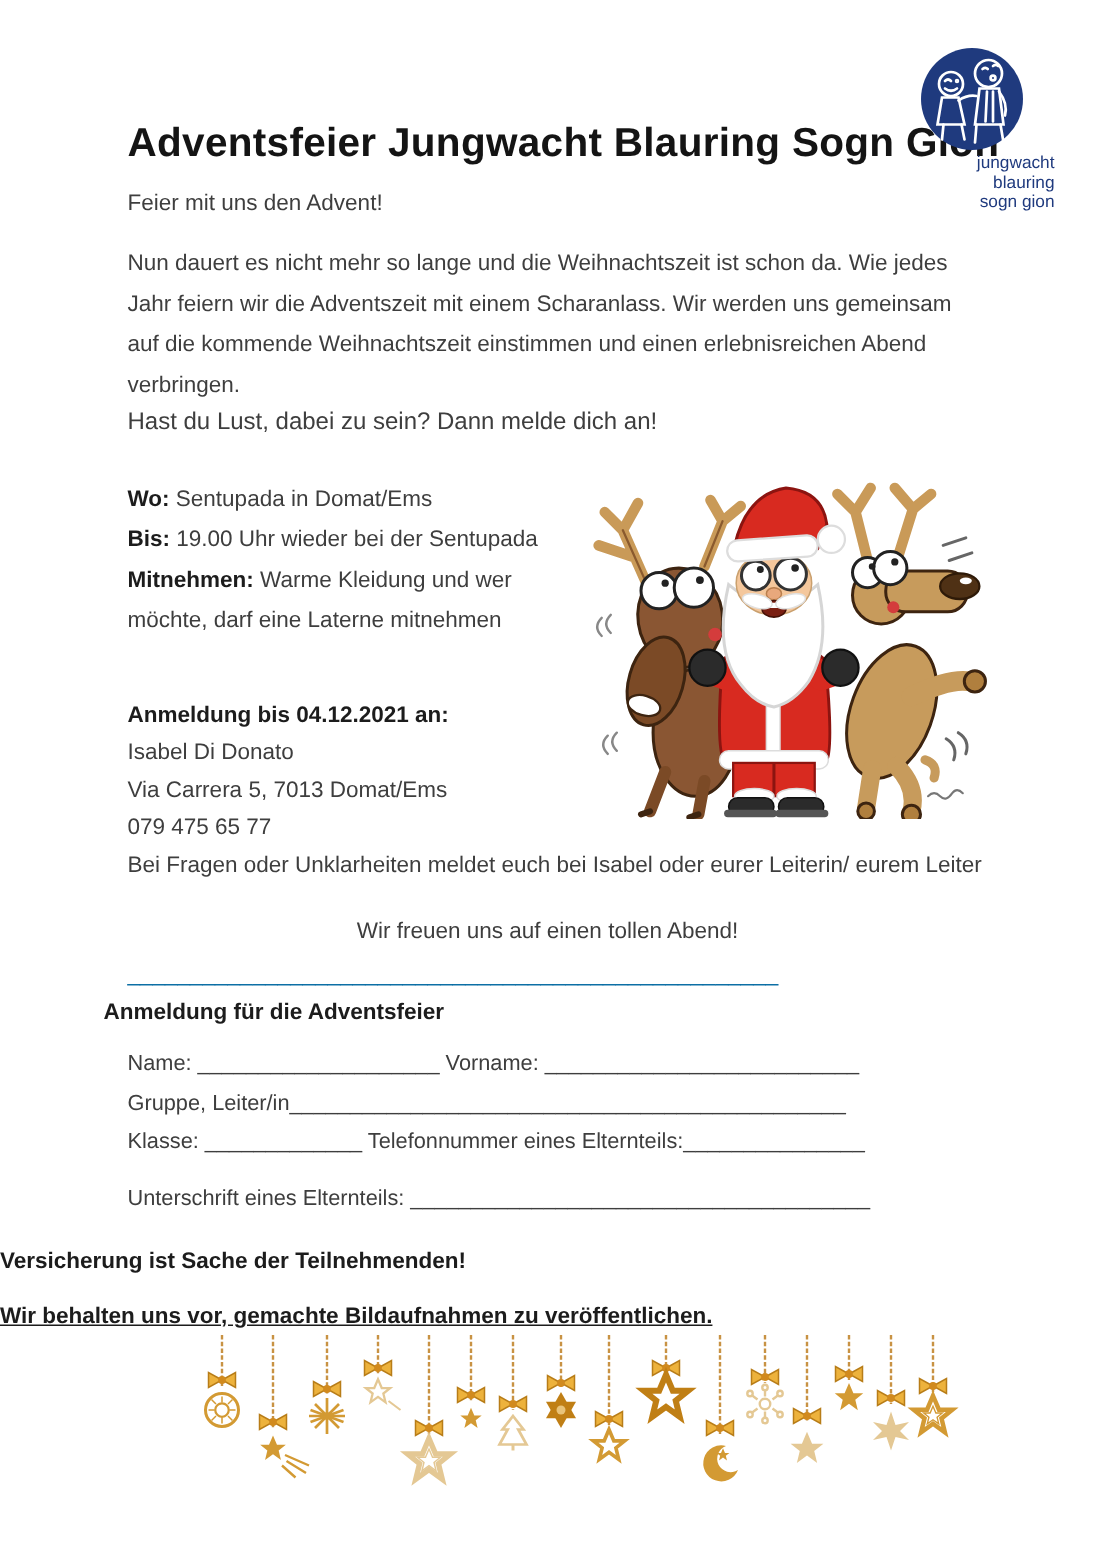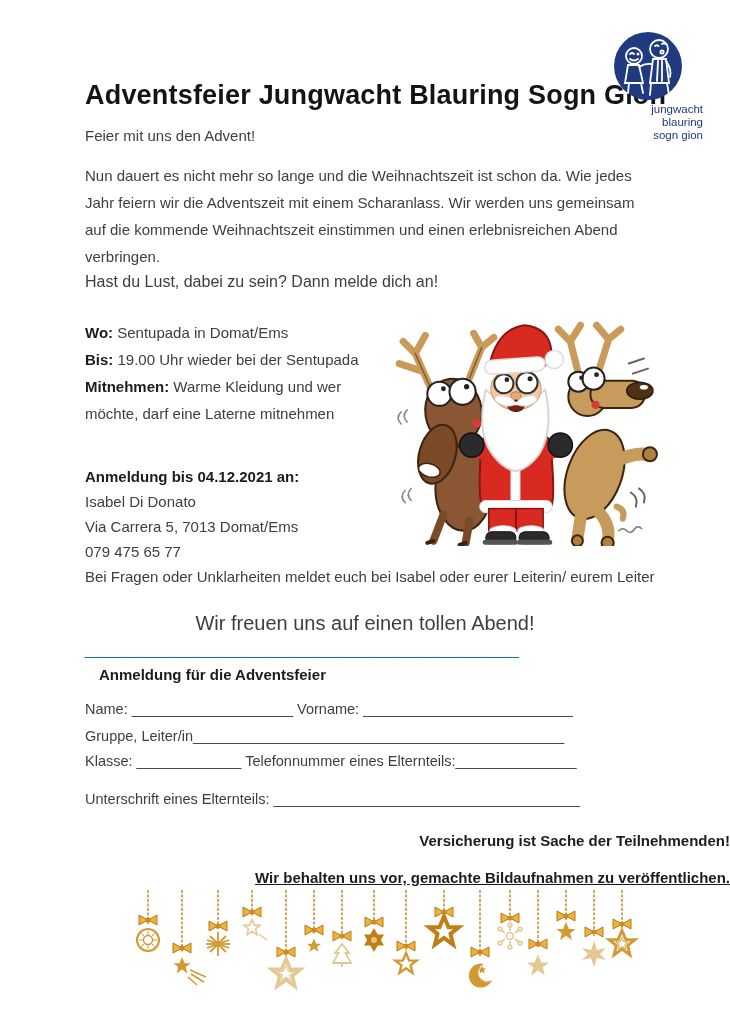--- a/index.html
+++ b/index.html
@@ -8,26 +8,26 @@
   .abs{position:absolute;}
   .title{left:85px;top:80px;font-size:27px;font-weight:bold;color:#141414;letter-spacing:.2px;white-space:nowrap;}
   .logo-circle{left:613px;top:31px;width:70px;height:70px;}
   .logo-text{right:27px;top:103px;text-align:right;font-weight:normal;font-size:11.5px;line-height:13px;color:#1f3a7e;}
   .greeting{left:85px;top:127px;font-size:15px;}
   .paragraph{left:85px;top:162px;width:572px;font-size:15px;line-height:27px;}
   .cta{left:85px;top:273px;font-size:16px;}
   .details{left:85px;top:319px;width:302px;font-size:15px;line-height:27px;}
   .details b,.contact b,.form-heading,.footer-line{color:#1c1c1c;}
   .contact{left:85px;top:464px;width:640px;font-size:15px;line-height:25px;}
-  .closing{left:0;top:612px;width:730px;text-align:center;font-size:20px;}
+  .closing{left:0;top:612px;width:730px;text-align:center;font-size:15px;}
   .separator{left:85px;top:641px;font-size:15px;color:#0369a1;letter-spacing:0;white-space:nowrap;}
-  .form-heading{left:99px;top:666px;font-size:15px;font-weight:bold;}
+  .form-heading{left:69px;top:666px;font-size:15px;font-weight:bold;}
   .form-row{left:85px;font-size:14.5px;white-space:nowrap;color:#3e3e3e;}
   .row-0{top:701px;} .row-1{top:728px;} .row-2{top:753px;} .row-3{top:791px;}
-  .footer-line{left:0;width:730px;text-align:right;font-size:15px;font-weight:bold;}
+  .footer-line{left:0;width:730px;text-align:left;font-size:15px;font-weight:bold;}
   .footer-0{top:832px;} .footer-1{top:869px;text-decoration:underline;}
   .santa{left:381px;top:300px;width:280px;height:246px;}
   .ornaments{left:106px;top:890px;width:538px;height:118px;}
 </style>
 </head>
 <body>
 
 <div class="abs title">Adventsfeier Jungwacht Blauring Sogn Gion</div>
 
 <svg class="abs logo-circle" viewBox="0 0 70 70">

